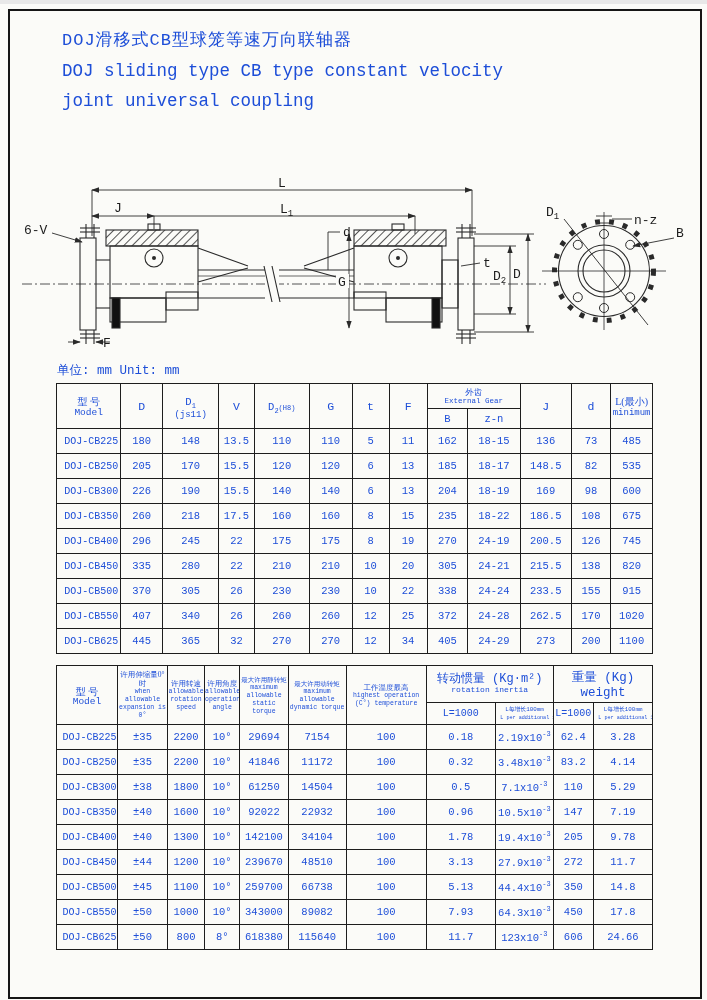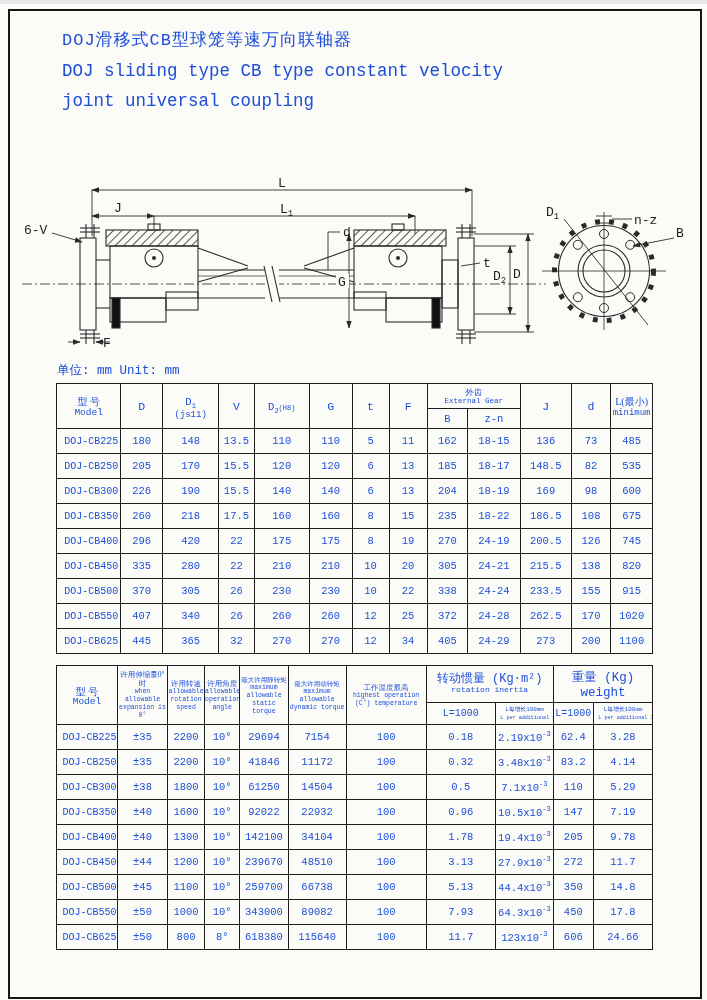--- a/index.html
+++ b/index.html
@@ -290,21 +290,21 @@
           <td>235</td>
           <td>18-22</td>
           <td>186.5</td>
           <td>108</td>
           <td>675</td>
         </tr>
 
         <tr>
           <td class="model">DOJ-CB400</td>
           <td>296</td>
-          <td>420</td>
+          <td>245</td>
           <td>22</td>
           <td>175</td>
           <td>175</td>
           <td>8</td>
           <td>19</td>
           <td>270</td>
           <td>24-19</td>
           <td>200.5</td>
           <td>126</td>
           <td>745</td>

